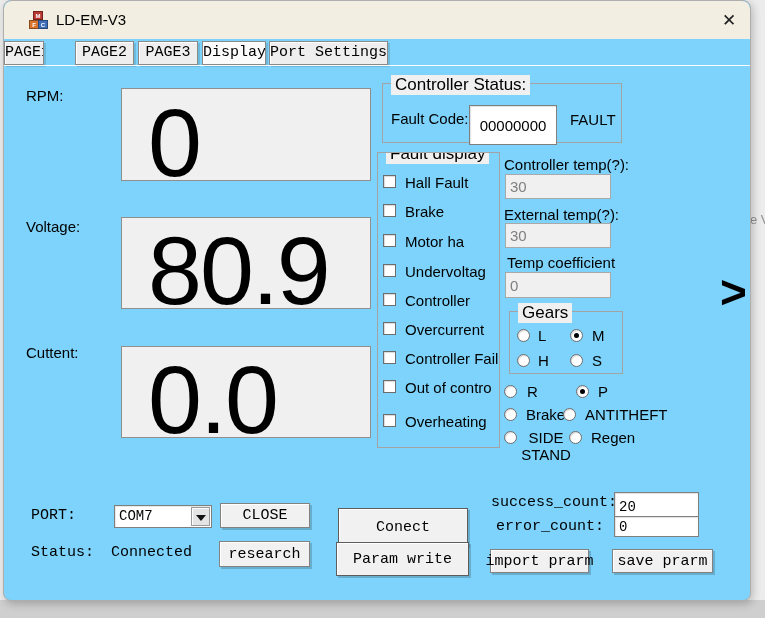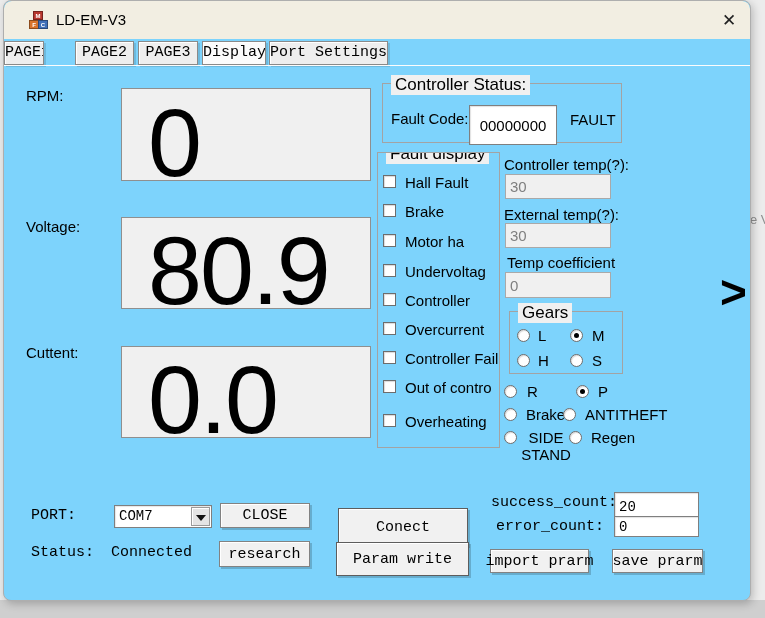--- a/index.html
+++ b/index.html
@@ -208,15 +208,15 @@
 
   <div class="abs btn big" style="left:334px;top:497px;width:130px;height:38px;margin-top:10px;">Conect</div>
   <div class="abs btn big" style="left:332px;top:541px;width:133px;height:34px;">Param write</div>
 
   <div class="abs mono-label" style="left:487px;top:493px;">success_count:</div>
   <input class="abs field mono" style="left: 610px; top: 491px; width: 85px; height: 30px;" value="20">
   <div class="abs mono-label" style="left:492px;top:517px;">error_count:</div>
   <input class="abs field mono" style="left: 610px; top: 515px; width: 85px; height: 21px;" value="0">
 
   <div class="abs btn" style="left:486px;top:548px;width:99px;height:24px;">import prarm</div>
-  <div class="abs btn" style="left:608px;top:548px;width:91px;height:24px;">save prarm</div>
+  <div class="abs btn" style="left:608px;top:548px;width:101px;height:24px;">save prarm</div>
 
 </div>
 
 </body></html>

